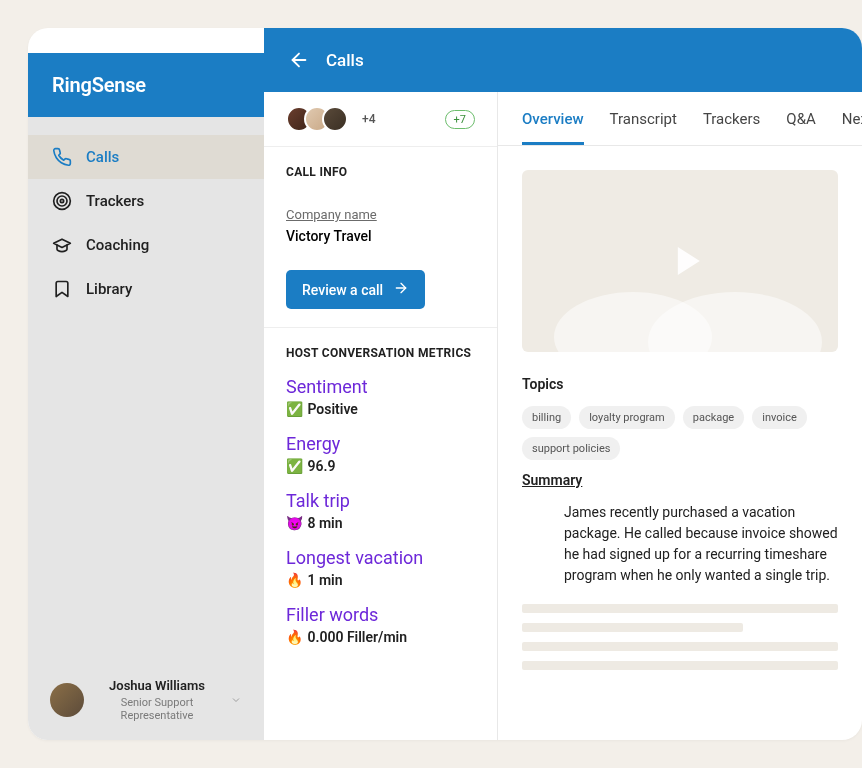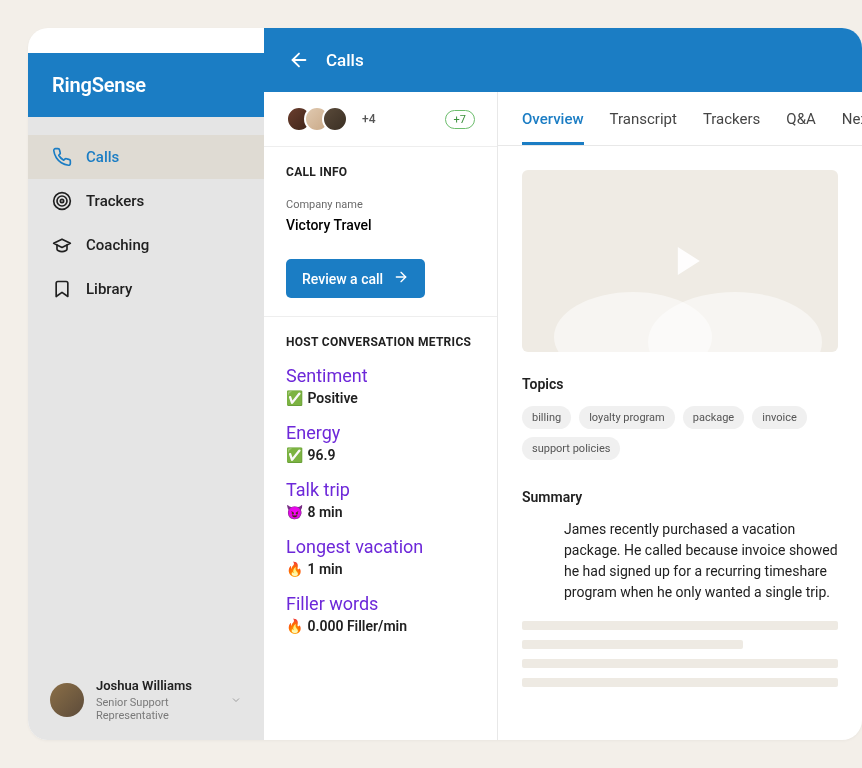--- a/index.html
+++ b/index.html
@@ -12,21 +12,21 @@
     .logo { color: #fff; font-size: 20px; font-weight: 600; letter-spacing: -0.2px; }
     .nav { padding-top: 18px; flex: 1; }
     .nav-item { display: flex; align-items: center; padding: 12px 24px; cursor: pointer; color: #212121; font-size: 15px; font-weight: 500; }
     .nav-item.active { background: #dfdbd3; color: #1b7dc4; }
     .nav-item .icon { width: 20px; height: 20px; margin-right: 14px; display: flex; align-items: center; justify-content: center; }
     .nav-item .icon svg { width: 20px; height: 20px; }
     
     
     .user-footer { padding: 14px 22px 18px; display: flex; align-items: center; gap: 12px; }
     .user-avatar { width: 34px; height: 34px; border-radius: 50%; background: linear-gradient(135deg, #8b6f47 0%, #5c4b3a 100%); flex-shrink: 0; background-size: cover; background-position: center; }
-    .user-info { flex: 1; line-height: 1.2; }
+    .user-info { flex: 1; line-height: 1.2; text-align: center; }
     .user-name { font-size: 13px; font-weight: 600; color: #212121; }
     .user-role { font-size: 11px; color: #7a7a7a; margin-top: 2px; }
     .user-chevron { color: #9e9e9e; }
     
     
     .main { flex: 1; display: flex; flex-direction: column; overflow: hidden; }
     .main-header { background: #1b7dc4; height: 64px; display: flex; align-items: center; padding-left: 24px; gap: 16px; }
     .back-arrow { color: #fff; cursor: pointer; display: flex; }
     .main-header-title { color: #fff; font-size: 17px; font-weight: 500; }
     
@@ -40,21 +40,21 @@
     .av:first-child { margin-left: 0; }
     .av1 { background: linear-gradient(135deg,#6b3e2e,#3d2419); }
     .av2 { background: linear-gradient(135deg,#e0c9b0,#c9a987); }
     .av3 { background: linear-gradient(135deg,#5a4a3a,#3a2f24); }
     .more-count { font-size: 12px; color: #555; margin-left: 4px; font-weight: 500; }
     .badge-count { border: 1px solid #6cbd6c; color: #3a8f3a; font-size: 11px; padding: 2px 8px; border-radius: 10px; margin-left: auto; }
     
     .panel-section { padding: 18px 22px; }
     .panel-section.divide { border-bottom: 1px solid #eee; }
     .section-title { font-size: 12px; font-weight: 700; color: #212121; letter-spacing: 0.3px; }
-    .field-label { font-size: 11px; color: #6b6b6b; margin-top: 19px; }
+    .field-label { font-size: 13px; color: #6b6b6b; margin-top: 28px; text-decoration: underline; }
     .field-value { font-size: 14px; color: #000000; font-weight: 500; margin-top: 6px; }
     
     .review-btn { background: #1b7dc4; color: #fff; border: none; padding: 10px 16px; border-radius: 5px; font-size: 14px; font-weight: 500; display: inline-flex; align-items: center; gap: 10px; cursor: pointer; margin-top: 26px; }
     
     .metric { margin-top: 16px; }
     .metric:first-of-type { margin-top: 16px; }
     .metric-label { font-size: 18px; color: #6d28d9; }
     .metric-value { font-size: 14px; color: #212121; font-weight: 600; margin-top: 4px; display: flex; align-items: center; gap: 4px; }
     .emoji { font-size: 14px; }
     
@@ -231,21 +231,21 @@
             <div class="play-tri"></div>
           </div>
           <div class="content-heading">Topics</div>
           <div class="chips">
             <span class="chip">billing</span>
             <span class="chip">loyalty program</span>
             <span class="chip">package</span>
             <span class="chip">invoice</span>
             <span class="chip">support policies</span>
           </div>
-          <div class="content-heading" style="margin-top:29px;">Summary</div>
+          <div class="content-heading" style="margin-top:12px;text-decoration:underline;">Summary</div>
           <div class="summary-text">James recently purchased a vacation package. He called because invoice showed he had signed up for a recurring timeshare program when he only wanted a single trip.</div>
           <div class="skel-lines">
             <div class="skel"></div>
             <div class="skel" style="width:70%;"></div>
             <div class="skel"></div>
             <div class="skel"></div>
           </div>
         </div>
       </div>
 

